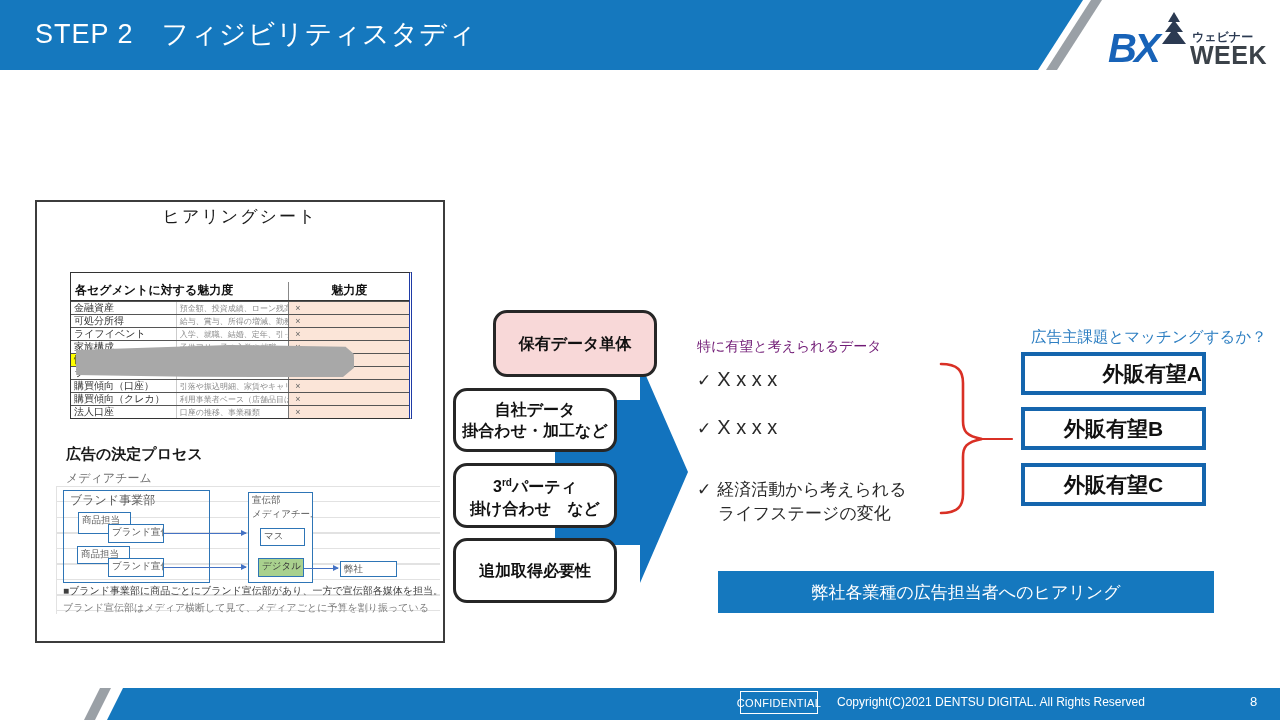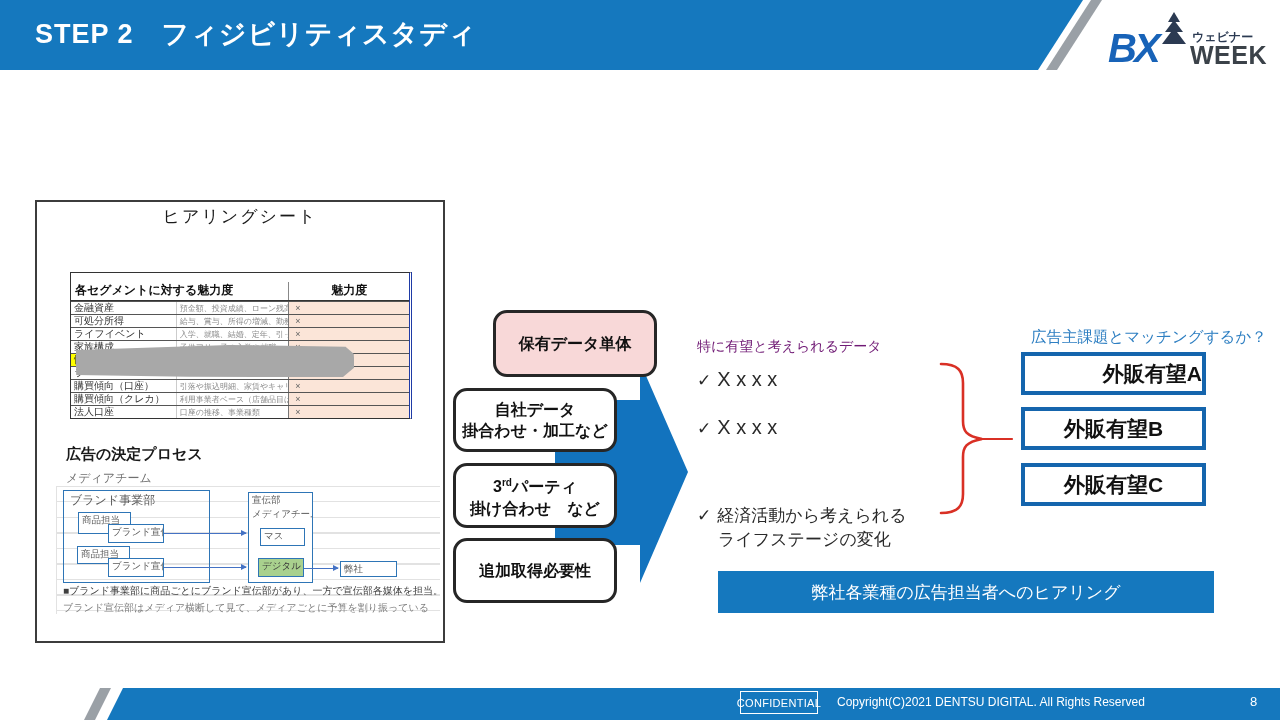--- a/index.html
+++ b/index.html
@@ -9,21 +9,21 @@
     font-family:"Liberation Sans","DejaVu Sans",sans-serif;color:#222;
     margin:0 auto;
   }
   .abs{position:absolute;}
 
   
   .header-bar{left:0;top:0;width:1085px;height:70px;background:#1578BE;
     clip-path:polygon(0 0,1083px 0,1038px 70px,0 70px);}
   .header-stripe{left:1046px;top:0;width:58px;height:70px;background:#9AA0A6;
     clip-path:polygon(45px 0,56px 0,11px 70px,0 70px);}
-  .header-title{left:35px;top:16px;font-size:27px;font-weight:700;color:#fff;letter-spacing:1px;white-space:nowrap;}
+  .header-title{left:35px;top:16px;font-size:27px;font-weight:400;color:#fff;letter-spacing:1px;white-space:nowrap;}
 
   
   .logo-bx{left:1108px;top:26px;font-size:40px;font-weight:800;font-style:italic;color:#1863B8;letter-spacing:-3px;}
   .logo-webinar{left:1192px;top:29px;font-size:12px;font-weight:700;color:#2B3A52;white-space:nowrap;}
   .logo-week{left:1190px;top:41px;font-size:25px;font-weight:800;color:#3B4249;letter-spacing:0.5px;}
 
   
   .headline{left:0;top:110px;width:1280px;text-align:center;font-size:30px;font-weight:800;color:#111;line-height:35px;}
 
   
@@ -209,21 +209,21 @@
     <div>追加取得必要性</div>
   </div>
 
   <div class="abs promising-label">特に有望と考えられるデータ</div>
   <div class="check-item" style="top:368px;">
     <span class="check">✓</span><span>X x x x</span>
   </div>
   <div class="check-item" style="top:416px;">
     <span class="check">✓</span><span>X x x x</span>
   </div>
-  <div class="check-item small" style="top:504px;">
+  <div class="check-item small" style="top:478px;">
     <div><span class="check">✓</span><span>経済活動から考えられる</span></div>
     <div style="padding-left:21px;">ライフステージの変化</div>
   </div>
 
   <svg class="abs brace-svg" width="78" height="158" viewBox="0 0 78 158">
     <path d="M3,4 C20,4 25,11 25,23 L25,61 C25,71 28,76 44,79 C28,82 25,87 25,97 L25,134 C25,146 20,153 3,153" stroke="#D93025" stroke-width="2.6" fill="none" stroke-linecap="round"></path>
     <path d="M44,79 L74,79" stroke="#D93025" stroke-width="2.2" fill="none" stroke-linecap="round"></path>
   </svg>
 
   <div class="abs matching-q">広告主課題とマッチングするか？</div>

